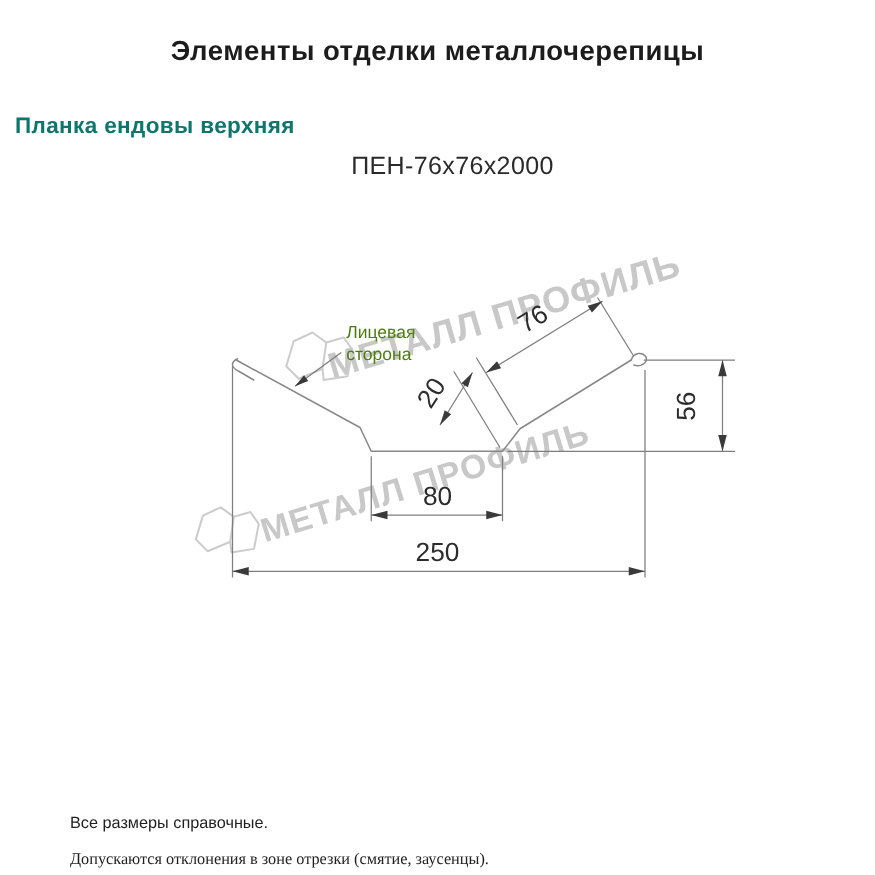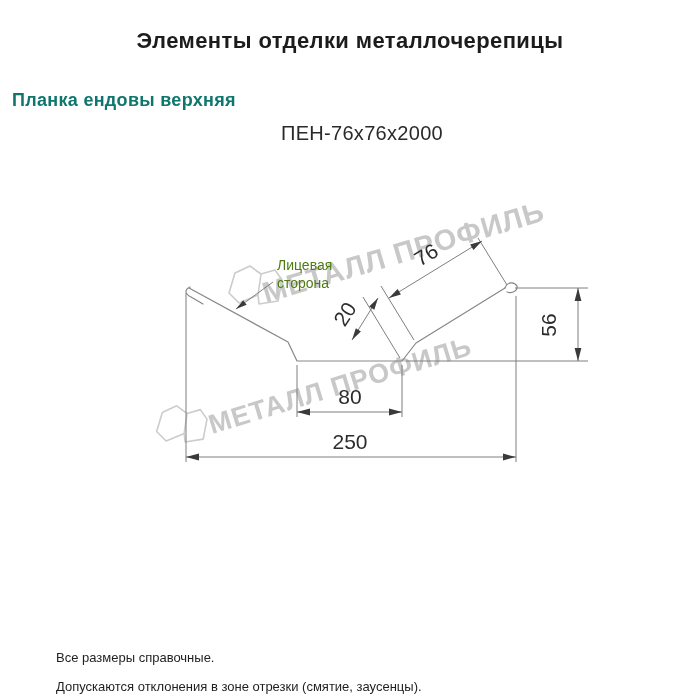--- a/index.html
+++ b/index.html
@@ -18,21 +18,21 @@
   .model{
     position:absolute;top:122px;left:12px;width:700px;text-align:center;
     font-size:20px;font-weight:normal;color:#2a2a2a;letter-spacing:0.3px;
   }
   .face-label{
     position:absolute;left:277px;top:256px;width:76px;
     font-size:14px;line-height:18px;color:#4d7c0f;
   }
   .footer{position:absolute;left:12px;font-size:13px;color:#1f1f1f;margin-left:44px;}
   .footer.l1{top:650px;}
-  .footer.l2{top:679px;}
+  .footer.l2{top:679px;font-family:Liberation Serif, serif;}
   svg{position:absolute;left:0;top:0;}
   svg text{font-family:"Liberation Sans", sans-serif;}
   .dimtxt{fill:#2c2c2c;font-size:21px;}
   .wm{fill:#c8c8c8;font-weight:bold;letter-spacing:1px;}
 </style>
 </head>
 <body>
 
 <div class="sheet">
 

